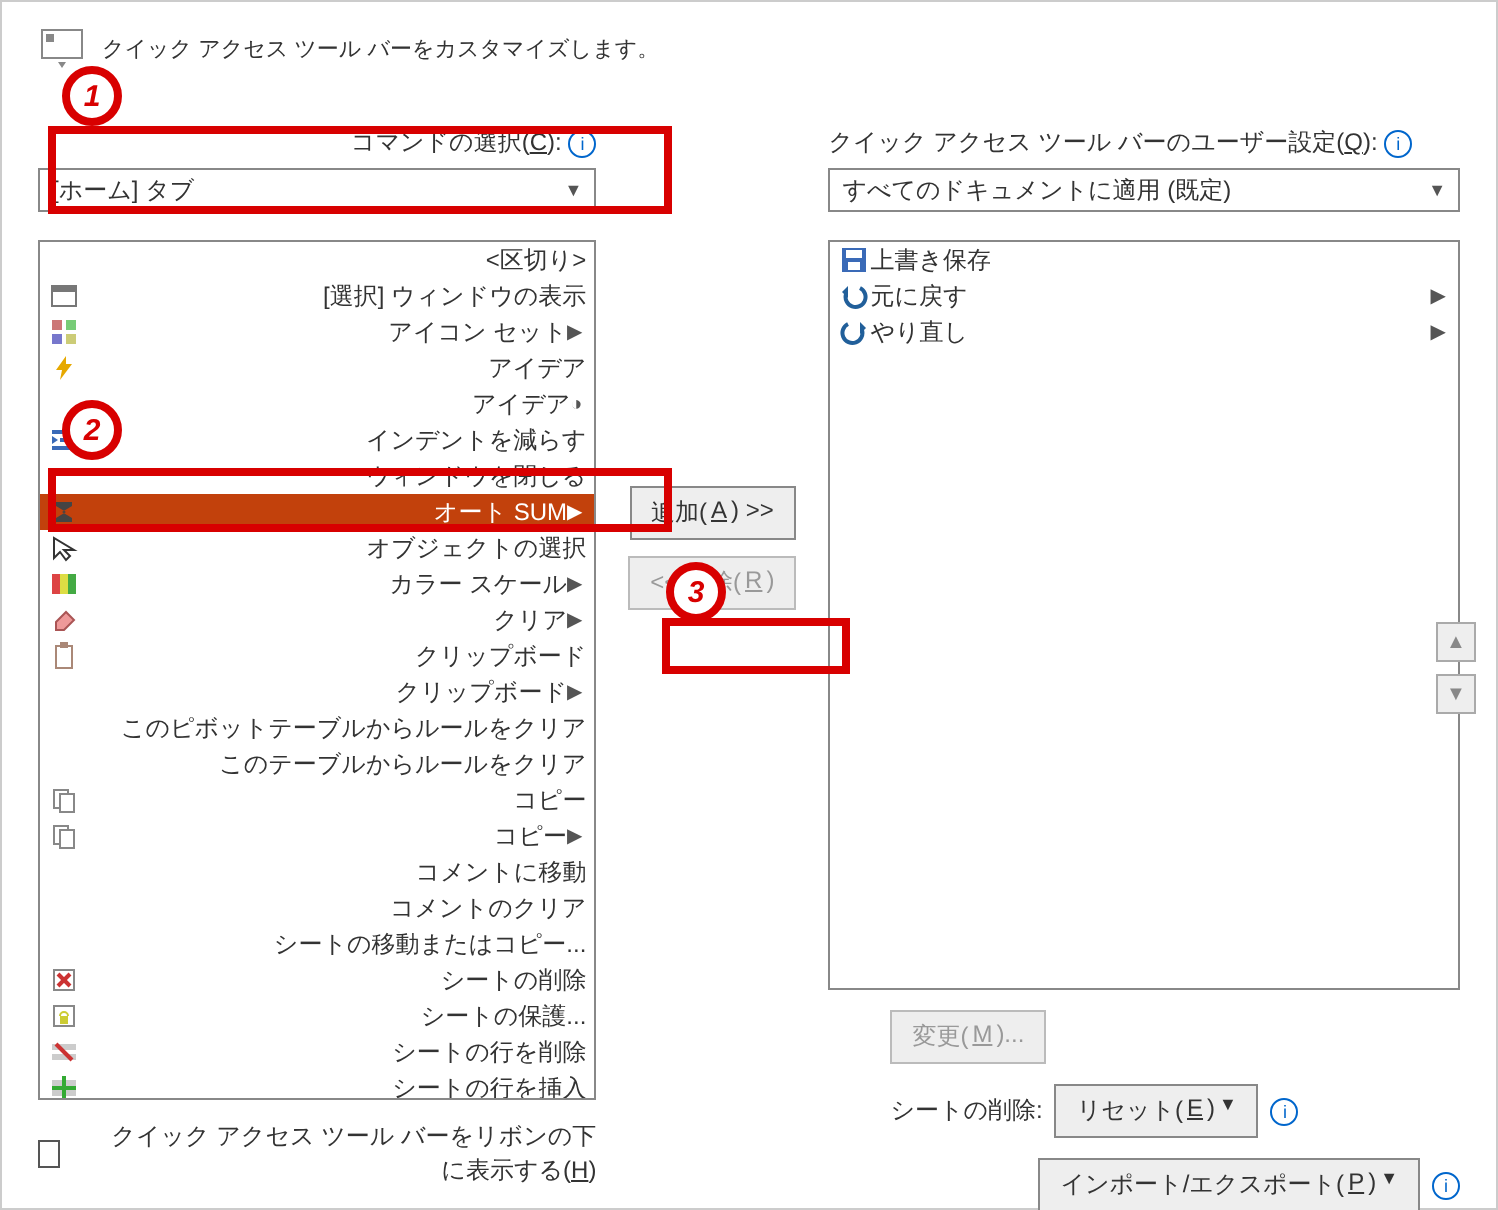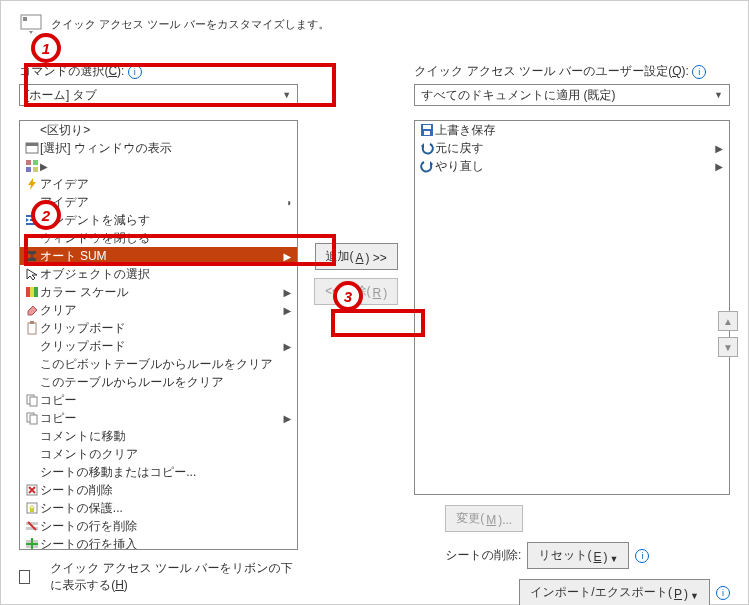--- a/index.html
+++ b/index.html
@@ -2,37 +2,37 @@
 <html><head>
 <meta charset="utf-8">
 <style>
 * { box-sizing: border-box; margin: 0; padding: 0; font-family: "Yu Gothic UI", "Meiryo", sans-serif; font-size: 12px; }
 body { background: #fff; color: #333; width: 749px; height: 605px; position: relative; overflow: hidden; }
 .root { border: 1px solid #ccc; width: 749px; height: 605px; padding: 12px 18px 18px 18px; position: relative; }
 .page-header { display: flex; align-items: center; gap: 8px; margin-bottom: 28px; }
 .page-header-icon { width: 24px; height: 22px; display: inline-block; }
 .page-title { font-size: 11px; }
 .cols { display: flex; gap: 18px; }
-.col-left { width: 322px; }
+.col-left { width: 322px; text-align: right; }
 .col-middle { width: 80px; display: flex; flex-direction: column; align-items: center; justify-content: flex-start; padding-top: 180px; gap: 8px; }
 .col-right { flex: 1; }
 .label-row { font-size: 12px; margin-bottom: 4px; }
 .underline { text-decoration: underline; }
 .select { width: 100%; height: 22px; border: 1px solid #888; background: #fff; padding: 0 6px; display: flex; align-items: center; justify-content: space-between; cursor: pointer; }
 .select .caret { font-size: 9px; color: #555; }
 .listbox { border: 1px solid #888; width: 100%; height: 430px; overflow-y: scroll; background: #fff; }
 .listbox-right { height: 375px; }
 .item { display: flex; align-items: center; height: 18px; padding: 0 4px; gap: 0; white-space: nowrap; }
 .item .icon { width: 16px; height: 16px; display: inline-flex; align-items: center; justify-content: center; flex: 0 0 16px; }
 .item .icon-blank { width: 16px; height: 16px; flex: 0 0 16px; }
 .item .txt { flex: 1; overflow: hidden; text-overflow: ellipsis; }
 .item .submenu { font-size: 10px; color: #555; padding-right: 2px; }
 .item.selected { background: #c2410c; color: #fff; }
 .item.selected .submenu { color: #fff; }
-.btn { border: 1px solid #888; background: #eee; padding: 4px 10px; cursor: pointer; display: inline-flex; align-items: flex-end; gap: 2px; white-space: nowrap; }
+.btn { border: 1px solid #888; background: #eee; padding: 4px 10px; cursor: pointer; display: inline-flex; align-items: flex-start; gap: 2px; white-space: nowrap; }
 .btn.disabled { color: #999; border-color: #bbb; cursor: default; }
 .checkbox-row { margin-top: 10px; display: flex; align-items: center; gap: 20px; }
 .checkbox-box { width: 14px; height: 14px; border: 1px solid #555; background: #fff; }
 .right-bottom { margin-top: 10px; display: flex; flex-direction: column; gap: 10px; }
 .right-row { display: flex; align-items: center; gap: 6px; padding-left: 31px; }
 .help-icon { width: 14px; height: 14px; border-radius: 50%; border: 1px solid #0066cc; color: #0066cc; display: inline-flex; align-items: center; justify-content: center; font-size: 9px; flex: 0 0 14px; }
 .updown { position: absolute; right: 10px; top: 310px; display: flex; flex-direction: column; gap: 6px; }
 .updown .sqbtn { width: 20px; height: 20px; border: 1px solid #aaa; background: #eee; display: flex; align-items: center; justify-content: center; font-size: 10px; color: #888; }
 
 
@@ -87,20 +87,21 @@
           </div>
           <div class="item">
             <span class="icon">
               <svg width="14" height="14" viewBox="0 0 14 14">
                 <rect x="1" y="1" width="5" height="5" fill="#c77"></rect>
                 <rect x="8" y="1" width="5" height="5" fill="#7c7"></rect>
                 <rect x="1" y="8" width="5" height="5" fill="#77c"></rect>
                 <rect x="8" y="8" width="5" height="5" fill="#cc7"></rect>
               </svg>
             </span>
+            <span class="txt">アイコン セット</span>
             <span class="submenu">▶</span>
           </div>
           <div class="item">
             <span class="icon">
               <svg width="14" height="14" viewBox="0 0 14 14">
                 <path d="M8 1 L3 8 L6 8 L5 13 L11 5 L8 5 Z" fill="#e6a800"></path>
               </svg>
             </span>
             <span class="txt">アイデア</span>
           </div>

